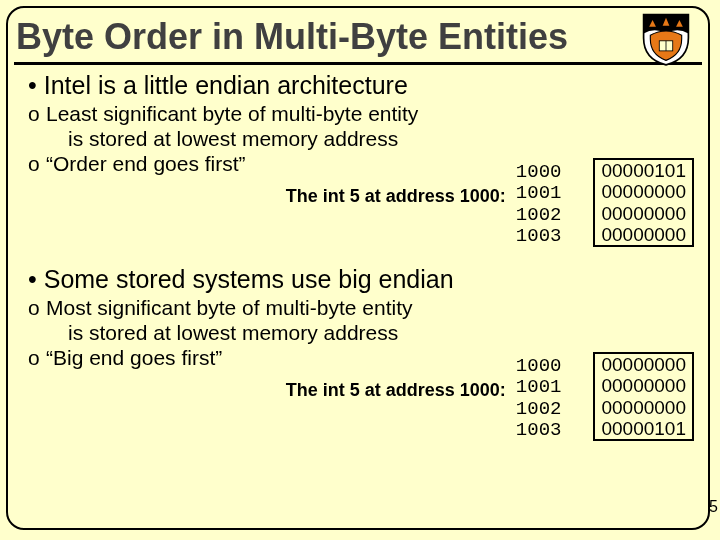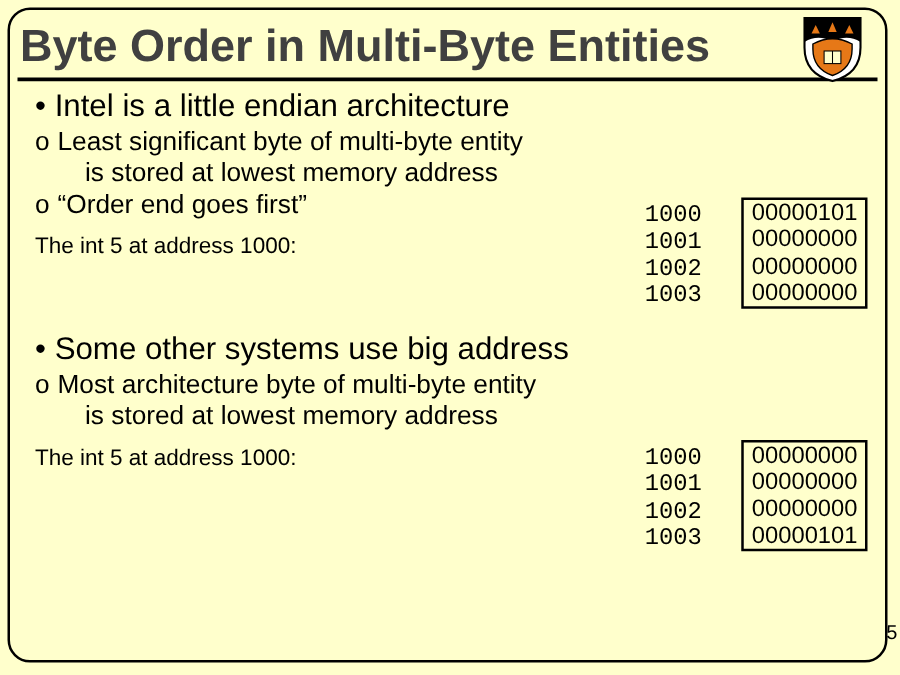--- a/index.html
+++ b/index.html
@@ -45,22 +45,24 @@
   .b2 {
     font-size: 21px;
     line-height: 1.18;
   }
   .b2 .circ {
     display: inline-block;
     width: 18px;
   }
   .caption {
     font-size: 18px;
+    text-align: right;
     padding-right: 10px;
     margin-top: 10px;
+    font-weight: bold;
   }
   .row {
     display: flex;
     align-items: flex-start;
   }
   .leftcol { flex: 1 1 auto; }
   .tablewrap {
     display: flex;
     gap: 32px;
     margin-top: 2px;
@@ -126,26 +128,27 @@
         </div>
         <div class="bytebox">
           <div>00000101</div>
           <div>00000000</div>
           <div>00000000</div>
           <div>00000000</div>
         </div>
       </div>
     </div>
 
-    <div class="b1" style="margin-top:18px">• <span>Some other systems use big address</span></div>
+    <div class="b1" style="margin-top:18px">• <span>Some stored systems use big endian</span></div>
 
     <div class="row">
       <div class="leftcol">
-        <div class="b2"><span class="circ">o</span><span>Most architecture byte of multi-byte entity</span></div>
+        <div class="b2"><span class="circ">o</span><span>Most significant byte of multi-byte entity</span></div>
         <div class="b2" style="margin-left:40px">is stored at lowest memory address</div>
+        <div class="b2"><span class="circ">o</span><span>“Big end goes first”</span></div>
         <div class="caption">The int 5 at address 1000:</div>
       </div>
       <div class="tablewrap" style="margin-top:56px">
         <div class="addrs">
           <div>1000</div>
           <div>1001</div>
           <div>1002</div>
           <div>1003</div>
         </div>
         <div class="bytebox">

